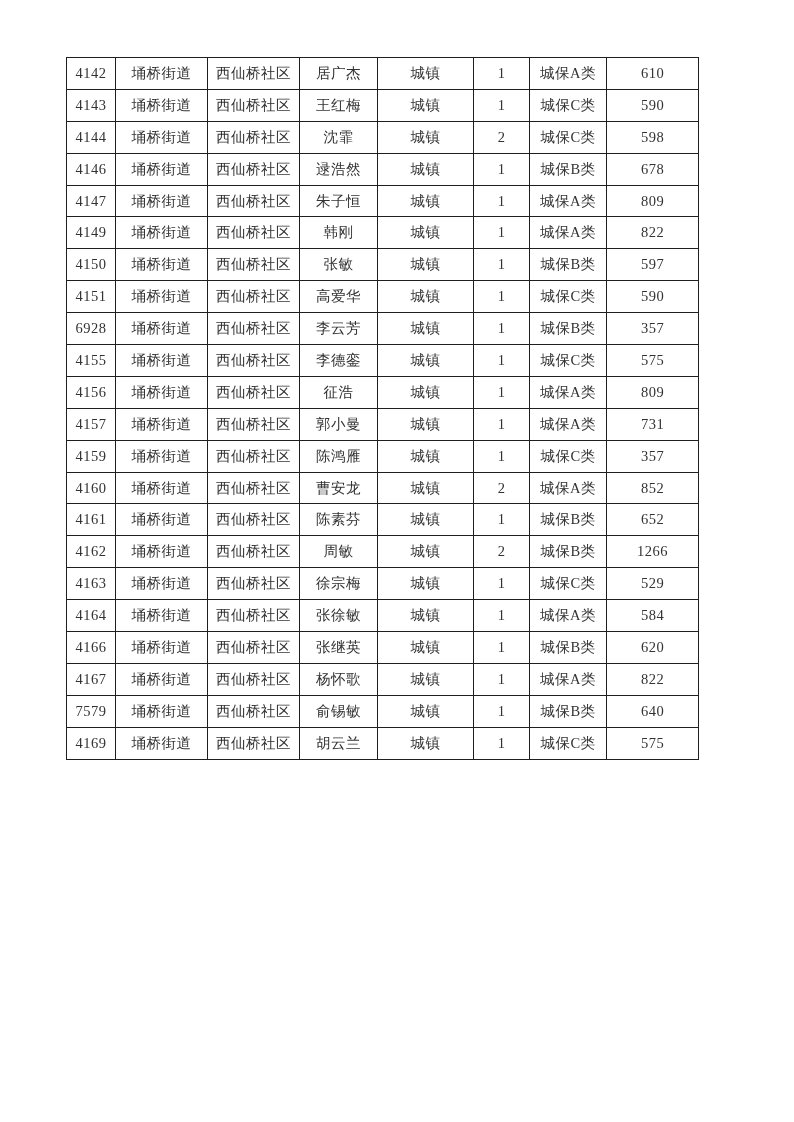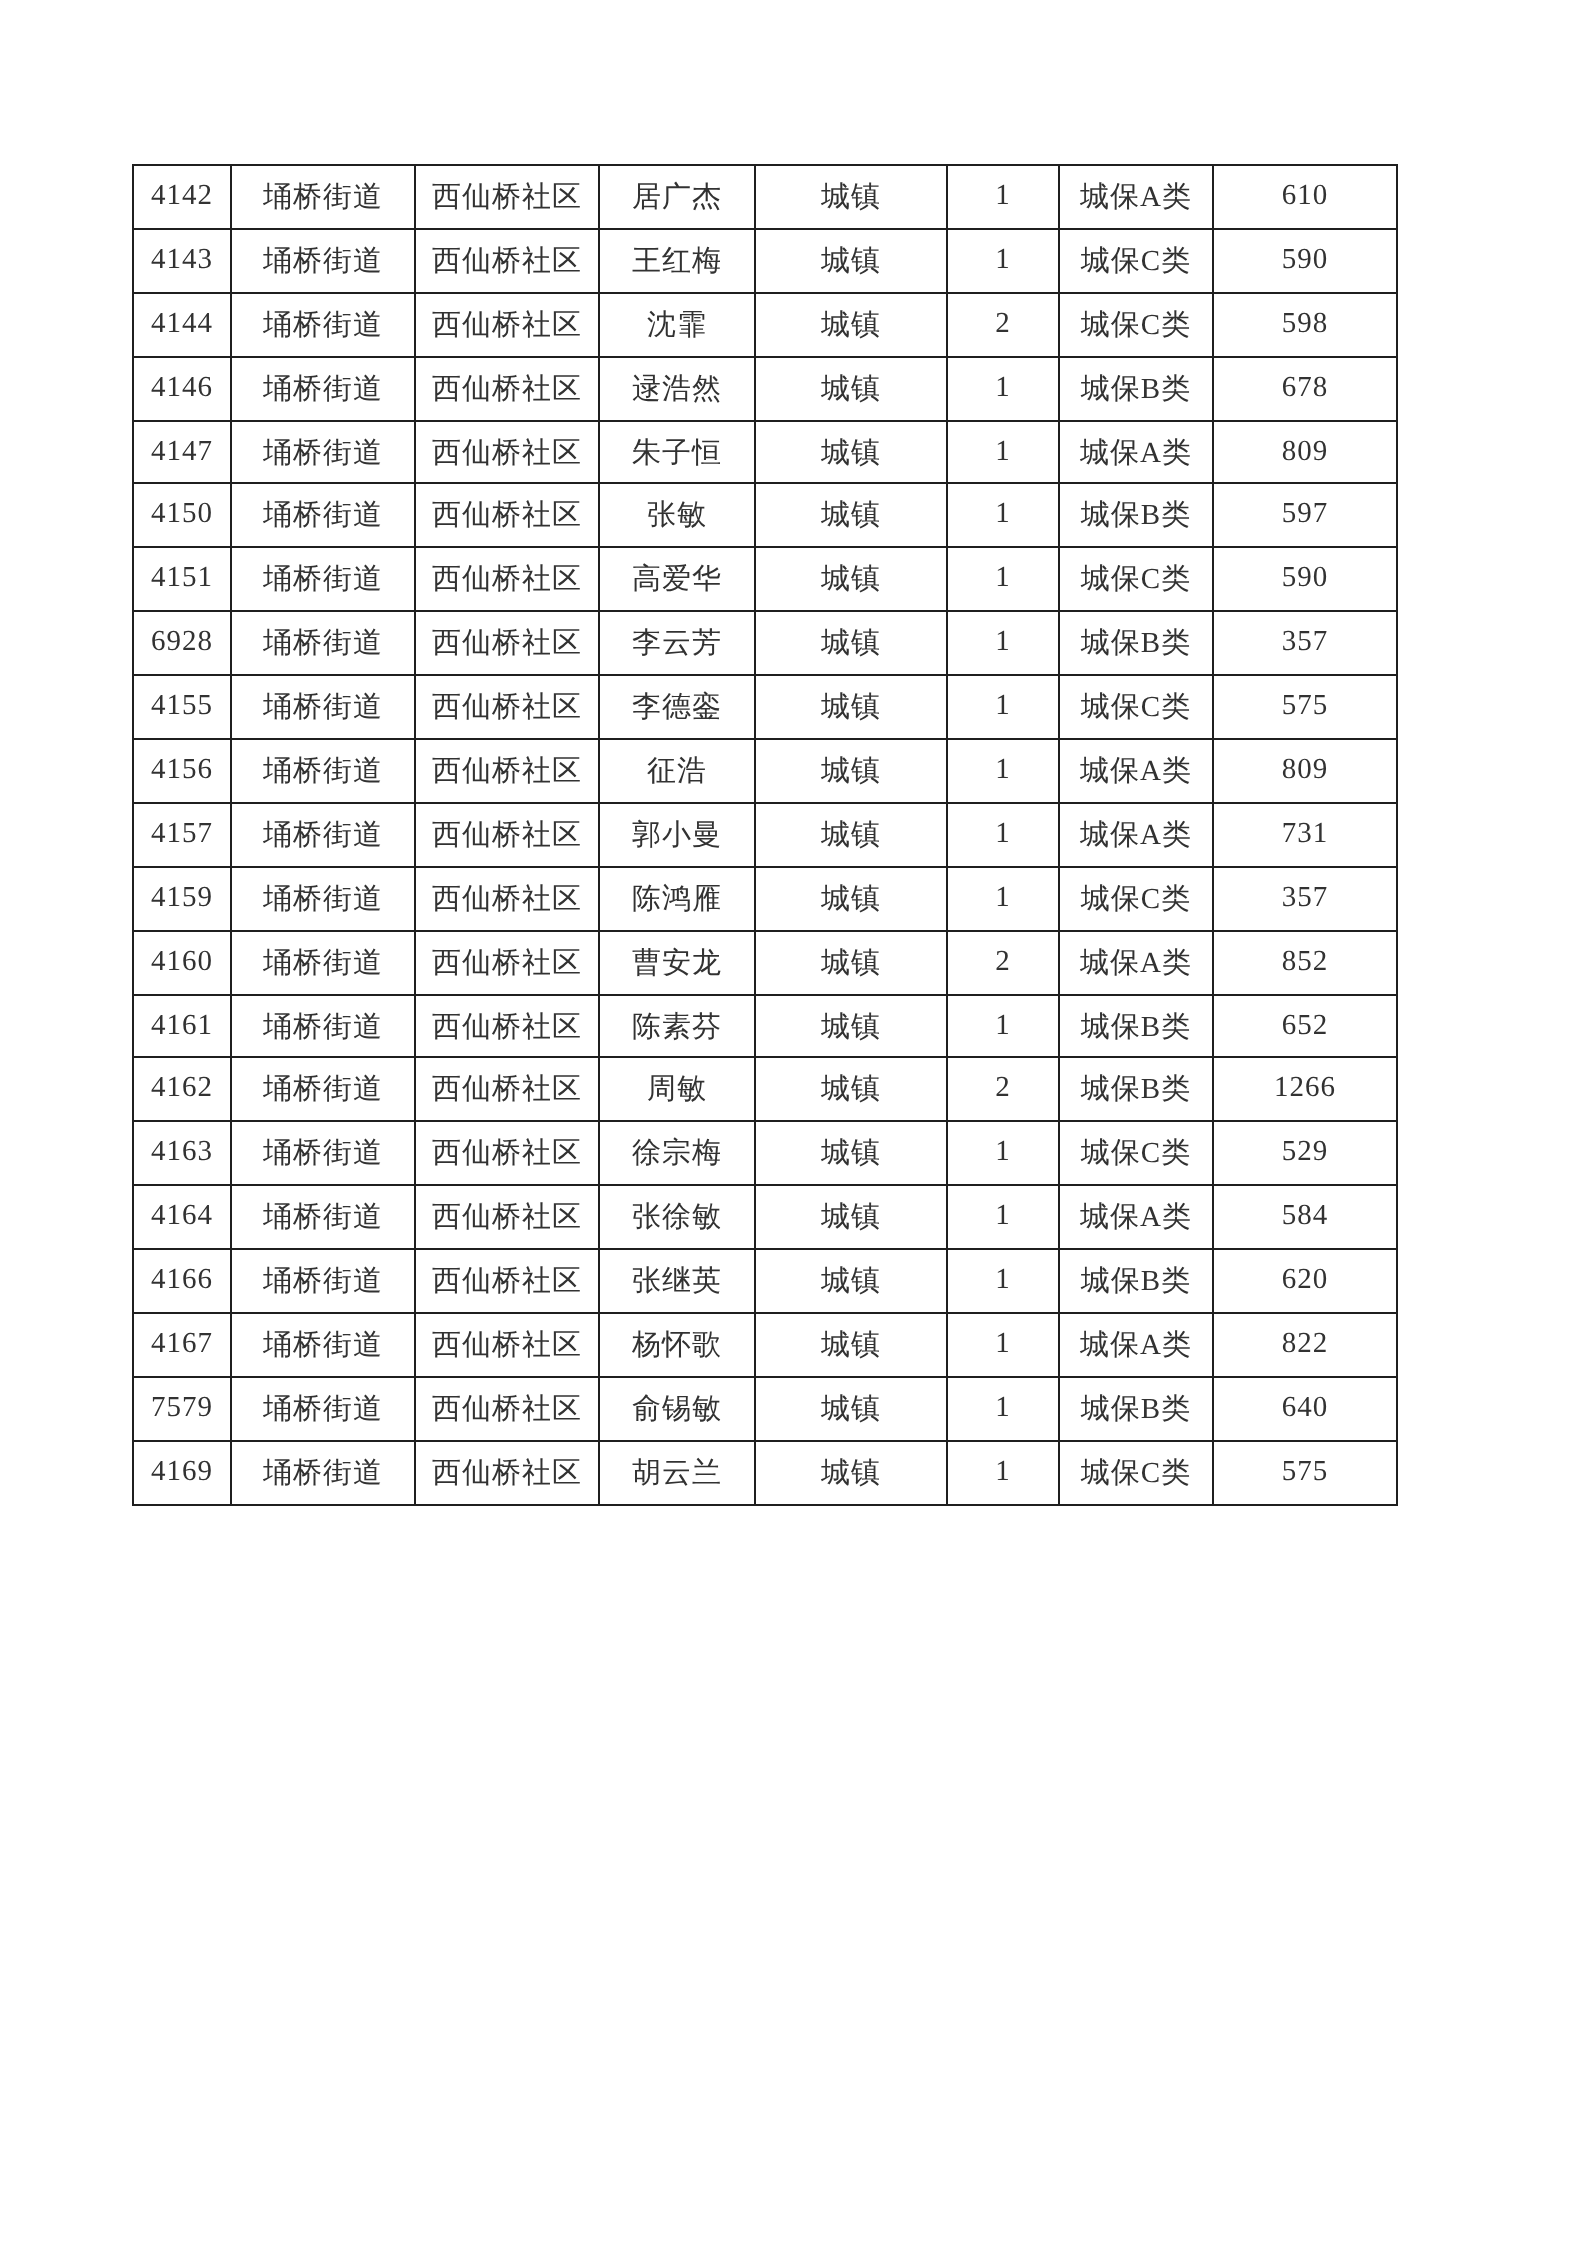--- a/index.html
+++ b/index.html
@@ -12,21 +12,21 @@
   .page {
     position: relative;
     width: 794px;
     height: 1122px;
     background: #ffffff;
     overflow: hidden;
   }
   table.data-table {
     position: absolute;
     left: 66px;
-    top: 82px;
+    top: 57px;
     width: 632px;
     border-collapse: collapse;
     table-layout: fixed;
   }
   table.data-table td {
     border: 1.7px solid #1f1f1f;
     text-align: center;
     vertical-align: middle;
     font-size: 14.5px;
     color: #323232;
@@ -105,20 +105,30 @@
           <td>4147</td>
           <td>埇桥街道</td>
           <td>西仙桥社区</td>
           <td>朱子恒</td>
           <td>城镇</td>
           <td>1</td>
           <td>城保A类</td>
           <td>809</td>
         </tr>
         <tr>
+          <td>4149</td>
+          <td>埇桥街道</td>
+          <td>西仙桥社区</td>
+          <td>韩刚</td>
+          <td>城镇</td>
+          <td>1</td>
+          <td>城保A类</td>
+          <td>822</td>
+        </tr>
+        <tr>
           <td>4150</td>
           <td>埇桥街道</td>
           <td>西仙桥社区</td>
           <td>张敏</td>
           <td>城镇</td>
           <td>1</td>
           <td>城保B类</td>
           <td>597</td>
         </tr>
         <tr>

